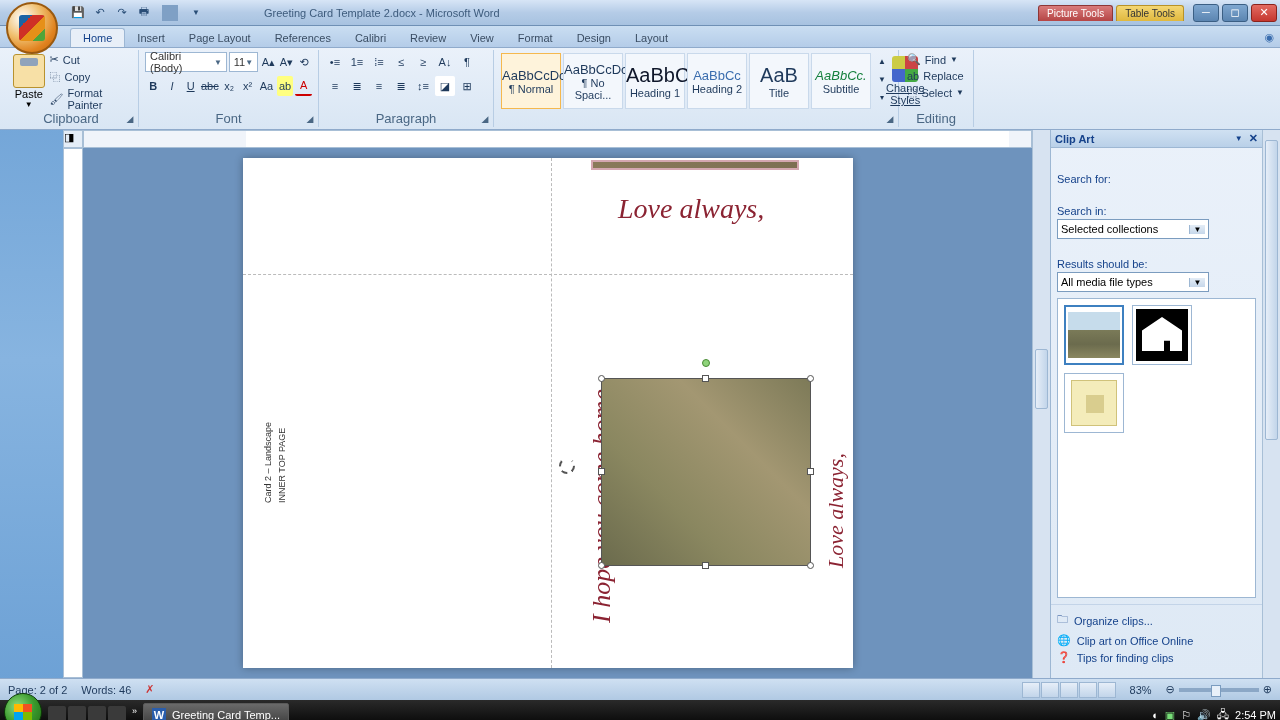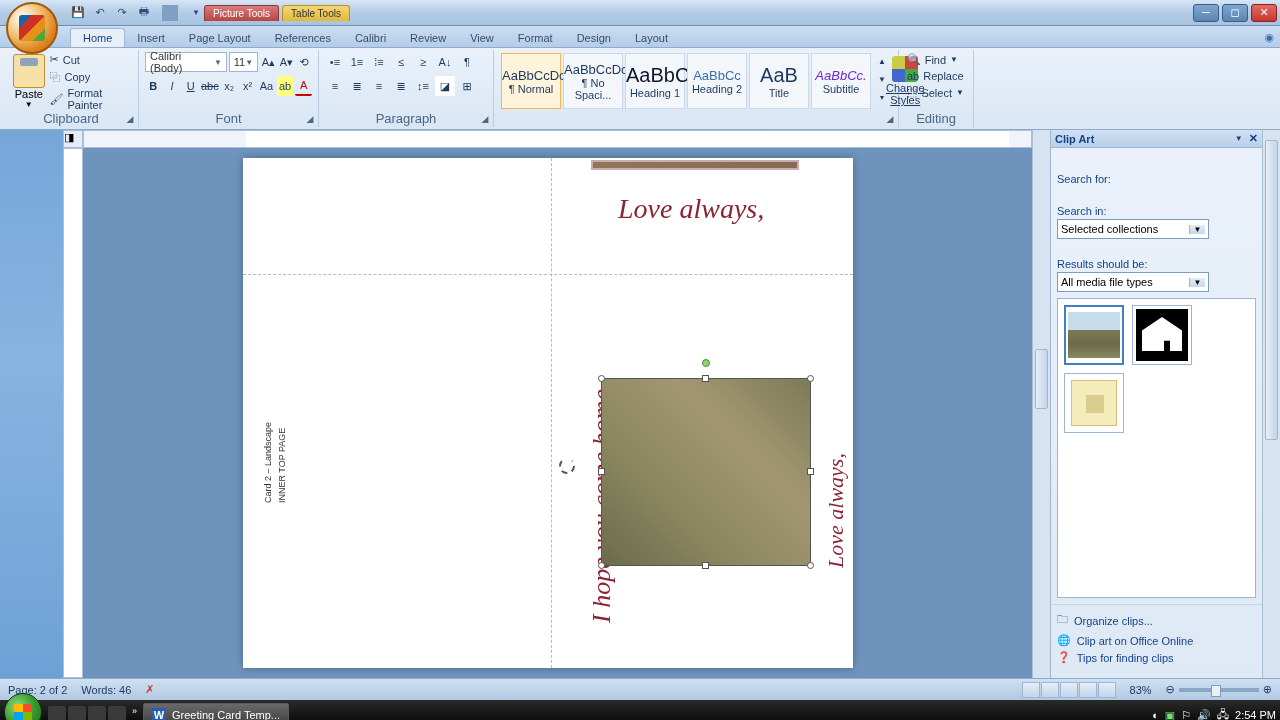--- a/index.html
+++ b/index.html
@@ -106,20 +106,21 @@
 <div class="titlebar">
   <div class="office-btn"></div>
   <div class="qat">
     <span>💾</span>
     <span>↶</span>
     <span>↷</span>
     <span>🖶</span>
     <span class="qat-divider"></span>
     <span style="font-size:8px;">▼</span>
   </div>
+  <div class="title-text">Greeting Card Template 2.docx - Microsoft Word</div>
   <div class="tool-tabs">
     <div class="tool-tab">Picture Tools</div>
     <div class="tool-tab yellow">Table Tools</div>
   </div>
   <div class="win-btns">
     <div class="win-btn">─</div>
     <div class="win-btn">◻</div>
     <div class="win-btn close">✕</div>
   </div>
 </div>
@@ -241,21 +242,21 @@
         </div>
       <div class="style-item">
           <span class="style-preview" style="color:#3a6dae;">AaBbCc</span>
           <span>Heading 2</span>
         </div>
       <div class="style-item">
           <span class="style-preview" style="font-size:20px;">AaB</span>
           <span>Title</span>
         </div>
       <div class="style-item">
-          <span class="style-preview" style="color:#6d28d9;font-style:italic;">AaBbCc.</span>
+          <span class="style-preview" style="color:#15803d;font-style:italic;">AaBbCc.</span>
           <span>Subtitle</span>
         </div>
       <div style="width:14px;display:flex;flex-direction:column;">
         <div class="btn-sm" style="height:18px;font-size:8px;">▲</div>
         <div class="btn-sm" style="height:18px;font-size:8px;">▼</div>
         <div class="btn-sm" style="height:18px;font-size:8px;">▾</div>
       </div>
     </div>
     <div class="change-styles">
       <div style="width:26px;height:26px;margin:0 auto;background:conic-gradient(#c44 0 25%,#4a4 25% 50%,#46c 50% 75%,#cc4 75%);border-radius:3px;"></div>

